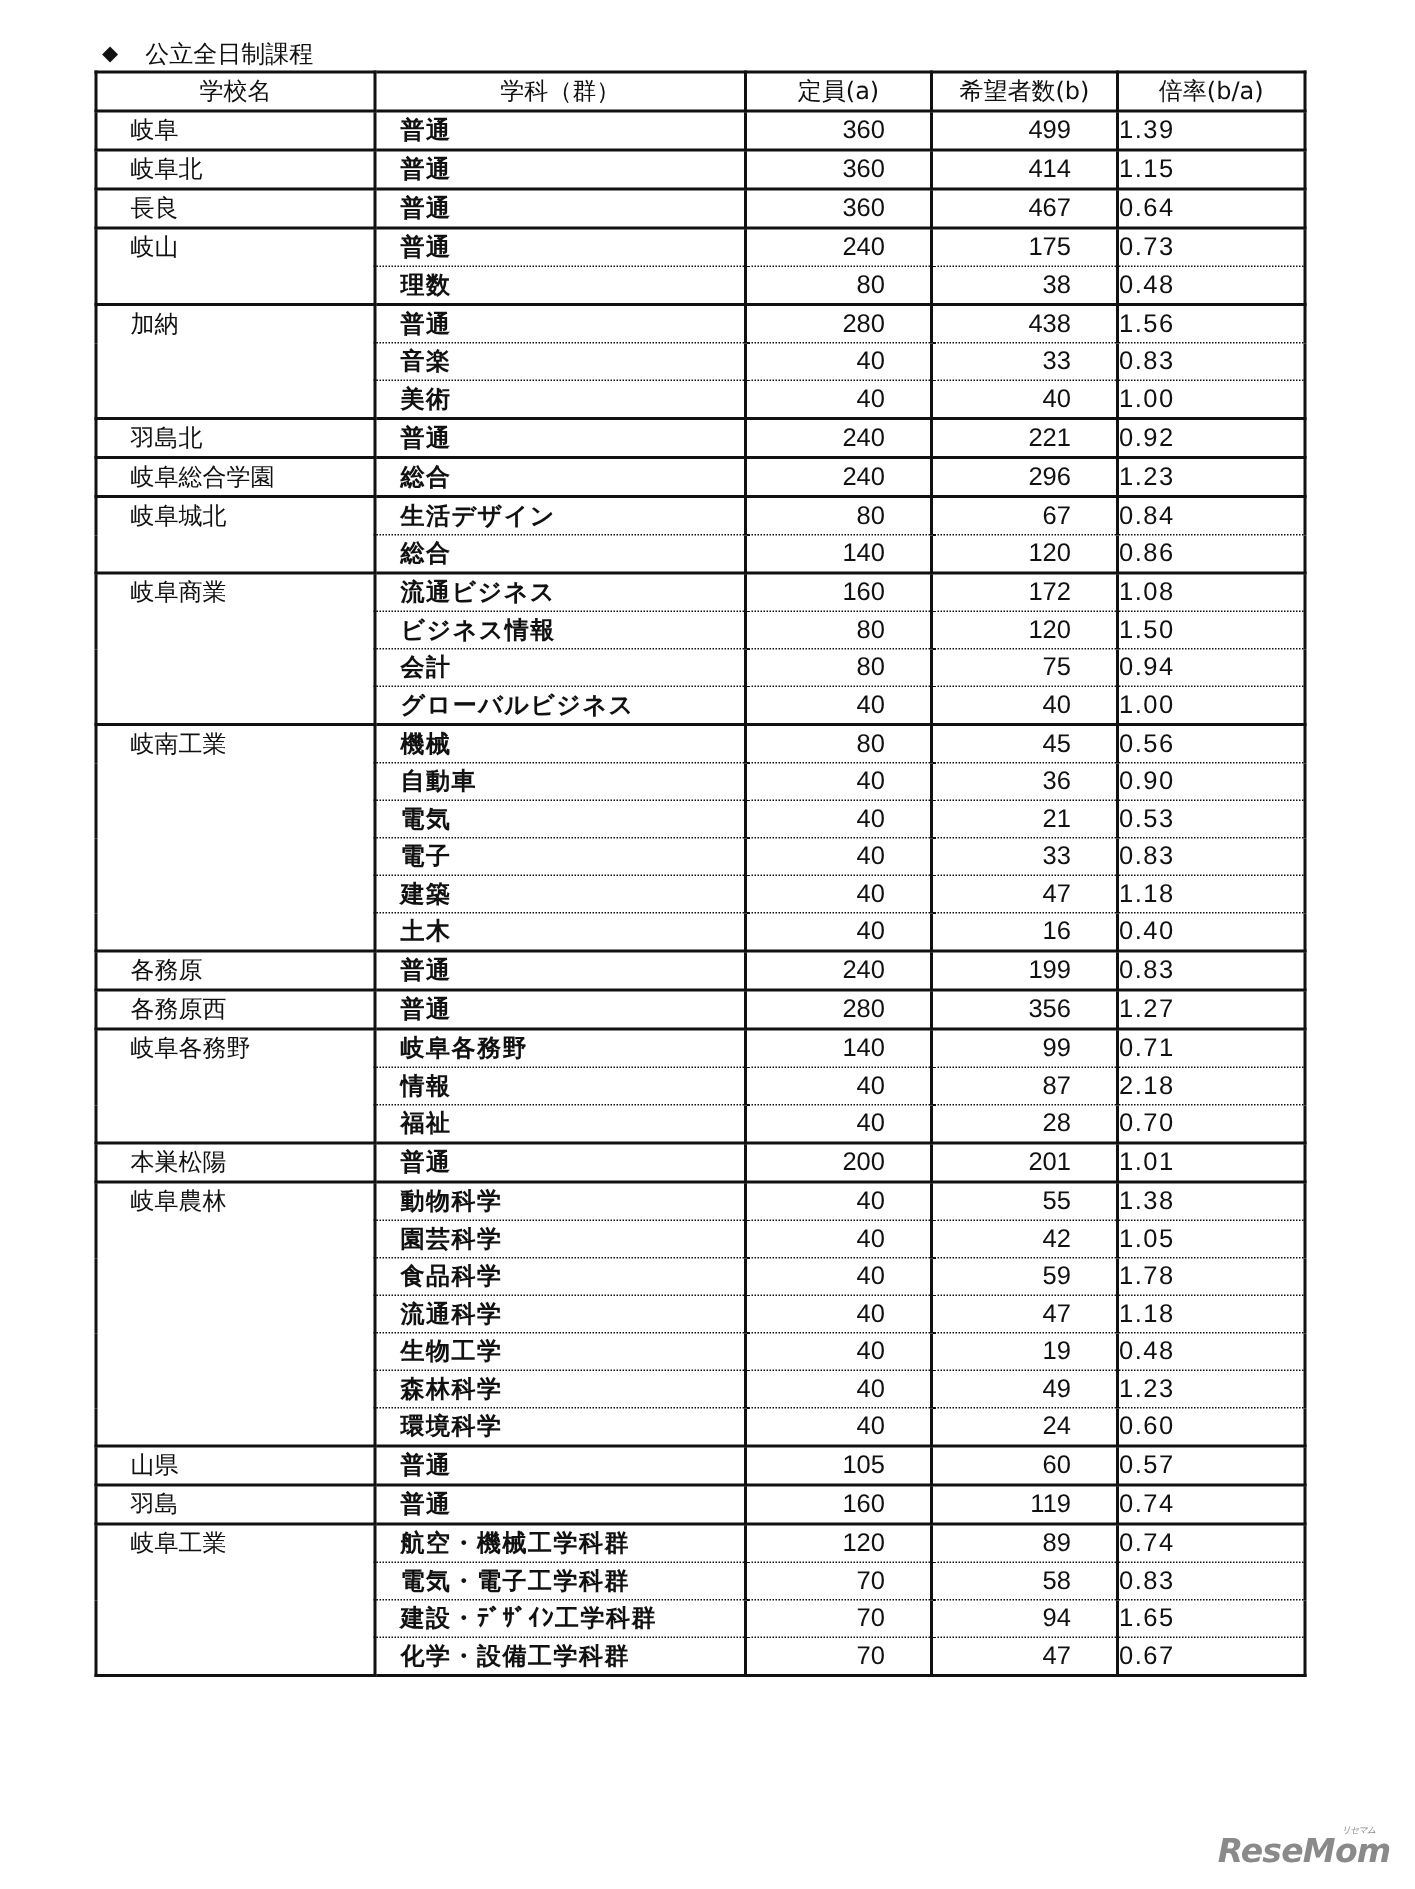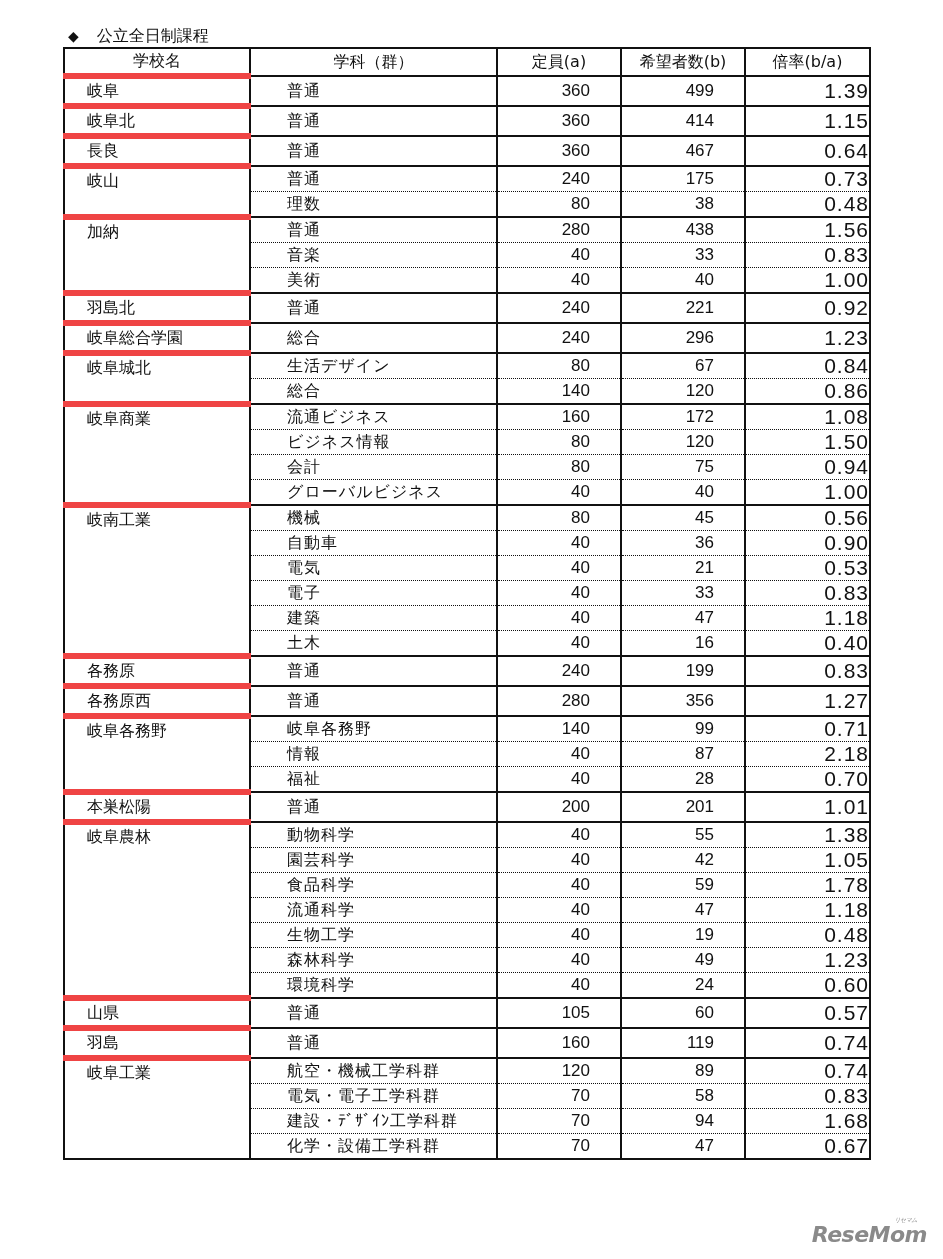--- a/index.html
+++ b/index.html
@@ -4,24 +4,24 @@
 <style>
   html, body { margin:0; padding:0; background:#ffffff; }
   body { width:943px; height:1259px; position:relative; overflow:hidden;
          font-family:"DejaVu Sans","Liberation Sans",sans-serif; color:#111; }
   .title { position:absolute; left:68px; top:26px; height:20px; font-size:16px; line-height:20px; display:flex; align-items:center; }
   .title .diamond { font-size:14px; margin-right:18px; }
   table { position:absolute; left:63px; top:47px; border-collapse:collapse; table-layout:fixed; width:806px; }
   col.c1 { width:186px; } col.c2 { width:247px; } col.c3 { width:124px; } col.c4 { width:124px; } col.c5 { width:125px; }
   td, th { height:24px; padding:0; font-size:16px; line-height:24px; border-left:2px solid #111; border-right:2px solid #111; white-space:nowrap; overflow:hidden; }
   th { font-weight:normal; text-align:center; border-top:2px solid #111; border-bottom:2px solid #111; }
-  td.school { padding-left:22px; vertical-align:top; border-top:6px solid #ef4444; border-bottom:2px solid #111; }
-  td.dept { padding-left:36px; letter-spacing:1px; }
+  td.school { padding-left:22px; vertical-align:top; border-top:2px solid #ef4444; border-bottom:2px solid #111; }
+  td.dept { padding-left:16px; letter-spacing:1px;font-weight:bold; }
   td.num { text-align:right; padding-right:30px; font-family:"Liberation Sans Narrow","Liberation Sans",sans-serif; font-size:17px; }
-  td.ratio { text-align:right; font-family:"Liberation Sans",sans-serif; font-size:21px; letter-spacing:1px; }
+  td.ratio { text-align:left; font-family:"Liberation Sans",sans-serif; font-size:17px; letter-spacing:1px; }
   tr.first td.dept, tr.first td.num, tr.first td.ratio { border-top:2px solid #111; }
   tr.sub td.dept, tr.sub td.num, tr.sub td.ratio { border-top:1px dotted #111; }
   tr.last td.dept, tr.last td.num, tr.last td.ratio { border-bottom:2px solid #111; }
   .logo { position:absolute; right:16px; bottom:12px; font-family:"DejaVu Sans",sans-serif; font-weight:bold; font-size:22px; color:#8a8a8a; letter-spacing:-0.5px;font-style:italic; }
   .logo small { position:absolute; right:10px; top:-6px; font-size:6px; font-weight:normal; color:#8a8a8a; }
 </style>
 </head>
 <body>
 
 <div class="title">
@@ -296,21 +296,21 @@
       <tr class="sub ">
         <td class="dept">電気・電子工学科群</td>
         <td class="num">70</td>
         <td class="num">58</td>
         <td class="ratio">0.83</td>
       </tr>
       <tr class="sub ">
         <td class="dept">建設・ﾃﾞｻﾞｲﾝ工学科群</td>
         <td class="num">70</td>
         <td class="num">94</td>
-        <td class="ratio">1.68</td>
+        <td class="ratio">1.65</td>
       </tr>
       <tr class="sub last">
         <td class="dept">化学・設備工学科群</td>
         <td class="num">70</td>
         <td class="num">47</td>
         <td class="ratio">0.67</td>
       </tr>
     </tbody>
 </table>
 

